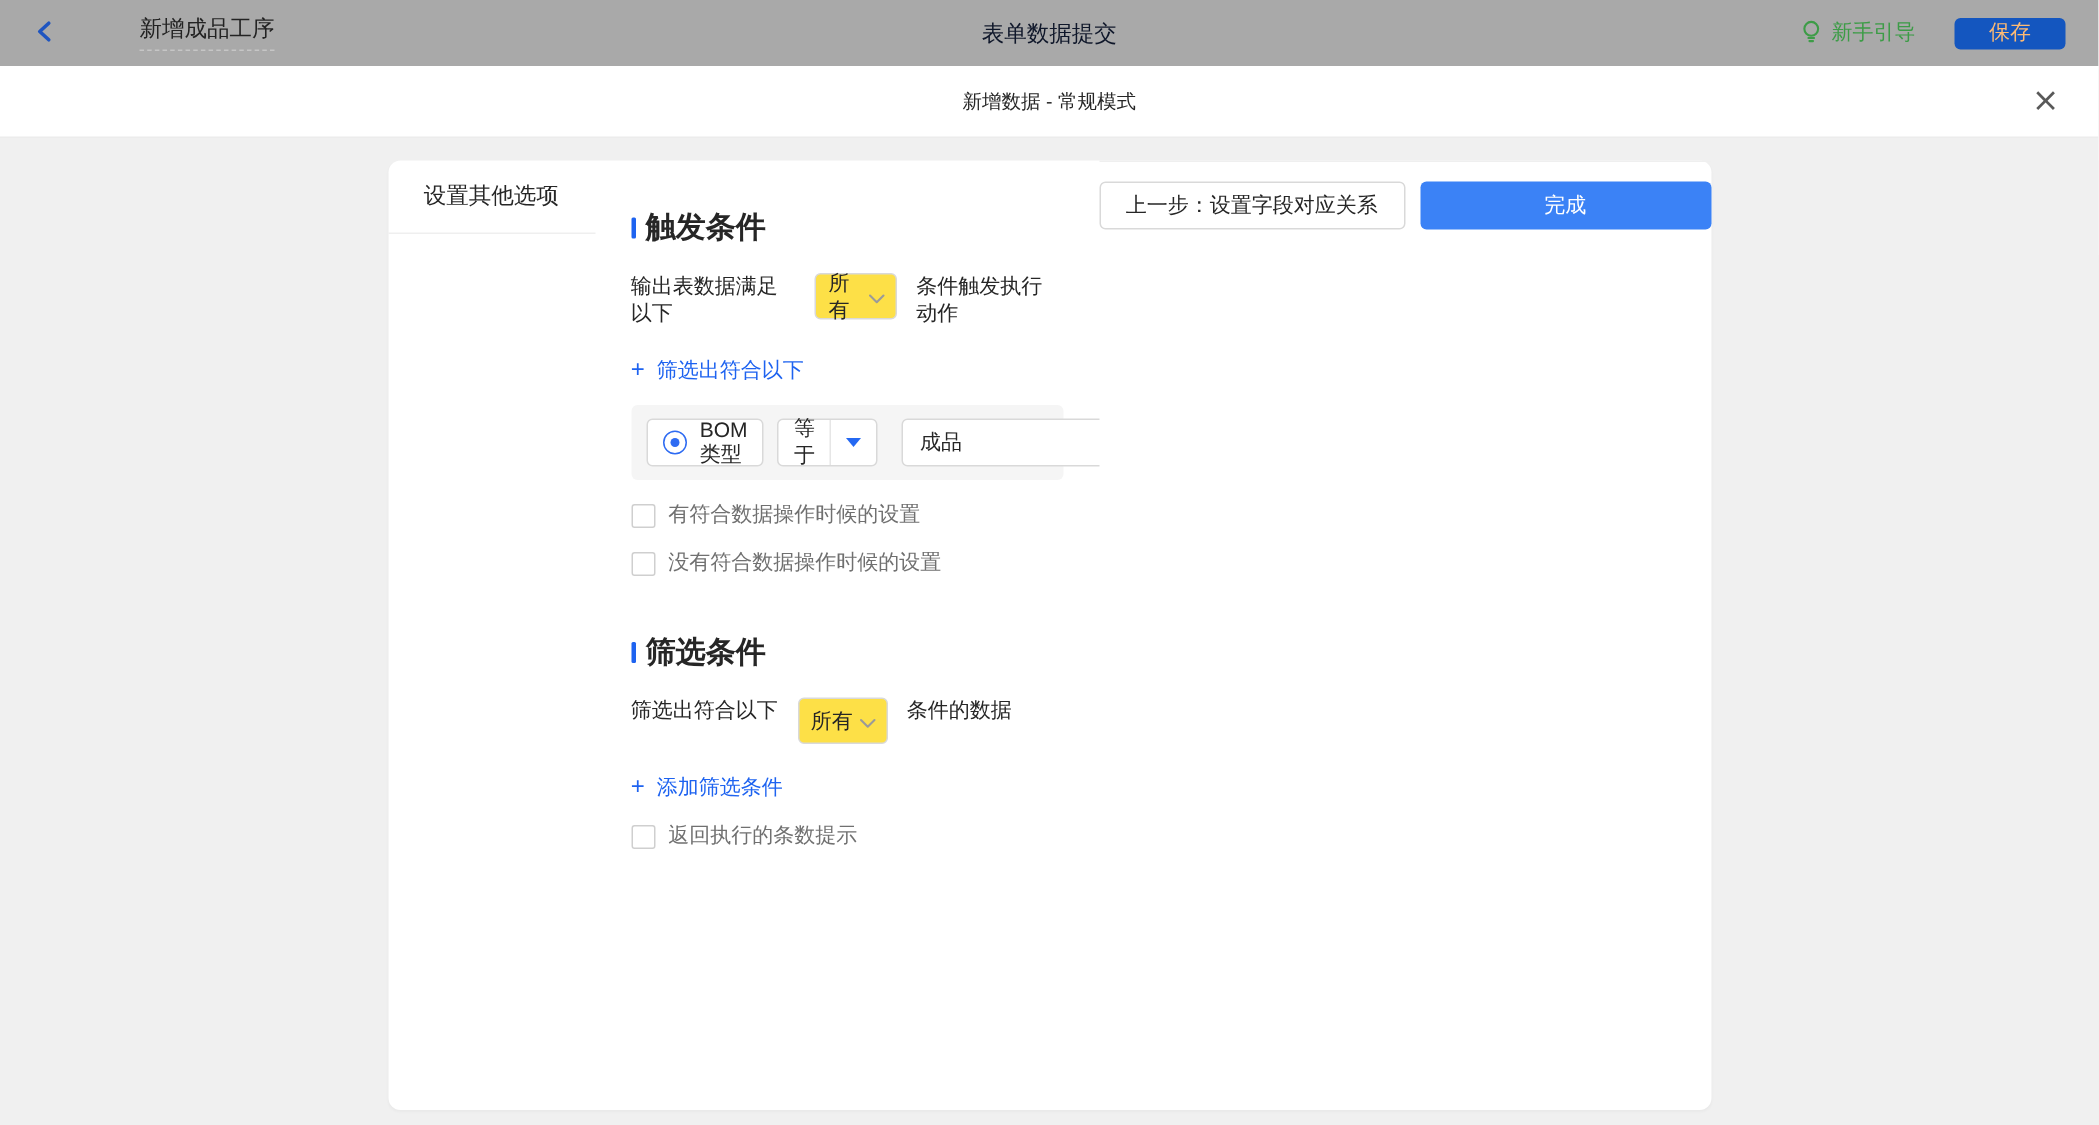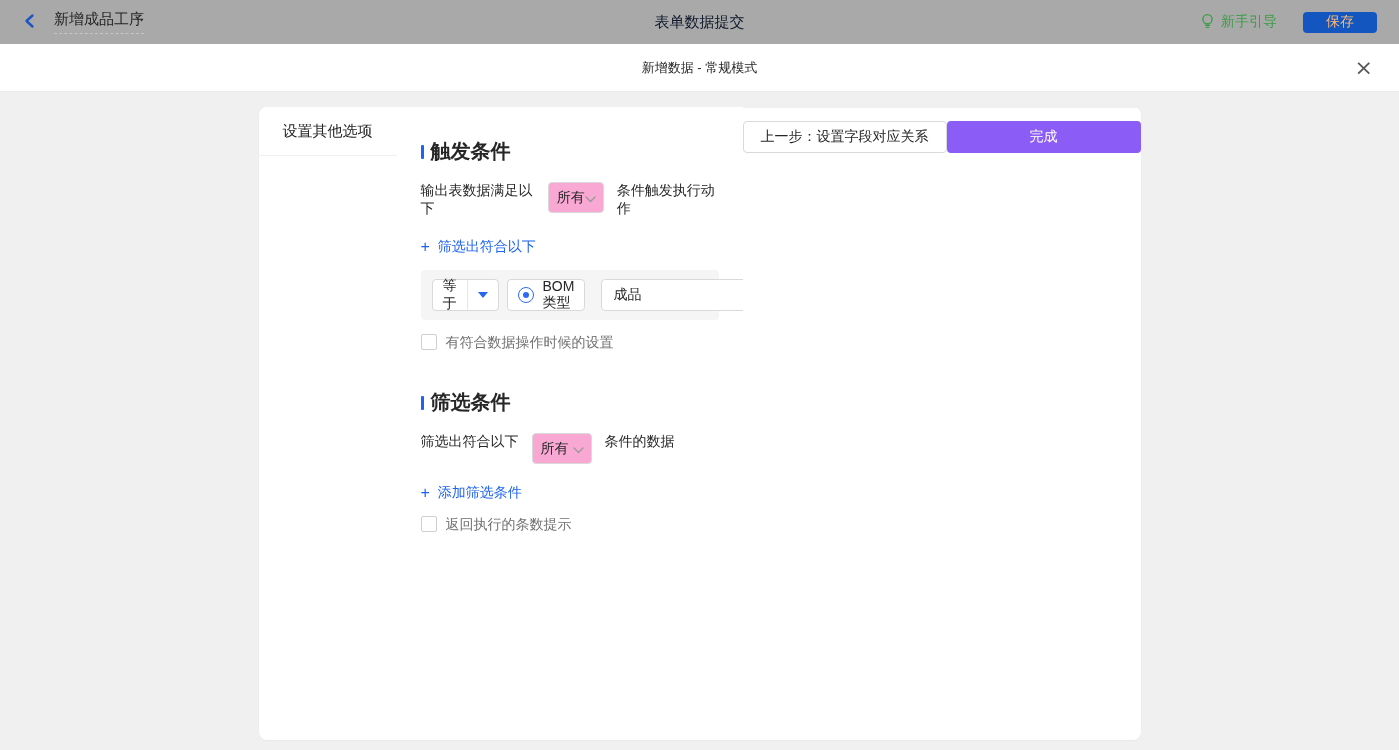--- a/index.html
+++ b/index.html
@@ -4,21 +4,21 @@
 <style>
   * { margin:0; padding:0; box-sizing:border-box; }
   html,body { width:1399px; height:750px; }
   body { font-family:"Liberation Sans","DejaVu Sans",sans-serif; background:#f0f0f0; overflow:hidden; }
   .page { width:1399px; height:750px; position:relative; background:#f0f0f0; }
 
   
   .topbar { height:44px; background:#a9a9a9; display:flex; align-items:center; padding:0 22px; position:relative; }
   .topbar-left { display:flex; align-items:center; gap:16px; }
   .back-btn { display:flex; align-items:center; cursor:pointer; background:none; border:none; }
-  .flow-title { font-size:15px; color:#232323; padding-bottom:4px; border-bottom:1px dashed #c6c6c6; }
+  .flow-title { font-size:15px; color:#232323; padding-bottom:4px; border-bottom:1px dashed #c6c6c6;margin-left:39px; }
   .center-title { position:absolute; left:50%; transform:translateX(-50%); font-size:15px; color:#0f172a; }
   .topbar-right { margin-left:auto; display:flex; align-items:center; gap:26px; }
   .guide-link { display:flex; align-items:center; gap:6px; font-size:14px; color:#3d9c47; background:none; border:none; cursor:pointer; }
   .save-btn { background:#1456bf; color:#fdba74; font-size:14px; height:21px; padding:0 23px; border:none; border-radius:4px; cursor:pointer; }
 
   
   .modal-header { height:48px; background:#ffffff; display:flex; align-items:center; justify-content:center; position:relative; border-bottom:1px solid #ececec; }
   .modal-title { font-size:13px; color:#262626; }
   .close-btn { position:absolute; right:26px; top:50%; transform:translateY(-50%); font-size:22px; line-height:1; color:#595959; background:none; border:none; cursor:pointer; font-family:"DejaVu Sans",sans-serif; }
 
@@ -26,45 +26,45 @@
   .content { height:658px; background:#f0f0f0; }
   .card { width:882px; height:633px; margin:15px auto 0; background:#ffffff; border-radius:8px; display:flex; box-shadow:0 1px 2px rgba(0,0,0,0.03); }
   .card-header { height:49px; line-height:48px; padding:0 24px; font-size:15px; color:#262626; border-bottom:1px solid #efefef; flex:none; }
   .card-body { flex:1; padding:31px 24px 0; overflow:hidden; }
 
   .section-title { display:flex; align-items:center; font-weight:bold; font-size:20px; color:#262626; }
   .section-bar { width:3px; height:14px; background:#1e63f0; margin-right:7px; border-radius:1px; }
   .section-gap { margin-top:37px; }
 
   .inline-row { display:flex; align-items:flex-start; margin-top:17px; font-size:14px; color:#262626; gap:13px; }
-  .mini-select { width:60px; height:31px; border:1px solid #d9d9d9; border-radius:4px; background:#f9a8d4; display:flex; align-items:center; justify-content:space-between; padding:0 7px 0 8px; cursor:pointer; }
+  .mini-select { width:60px; height:31px; border:1px solid #d9d9d9; border-radius:4px; background:#fde047; display:flex; align-items:center; justify-content:space-between; padding:0 7px 0 8px; cursor:pointer; }
   .mini-select .sel-val { font-size:14px; color:#262626; }
 
   .add-link { margin-top:20px; display:flex; align-items:center; gap:8px; color:#1e63f0; font-size:14px; cursor:pointer; background:none; border:none; }
   .plus-glyph { font-size:16px; line-height:1; color:#1e63f0; }
 
   .cond-row { margin-top:14px; height:50px; background:#f5f5f5; border-radius:4px; display:flex; align-items:center; padding:0 14px 0 10px; gap:8px; }
   .field-box { height:32px; background:#fff; border:1px solid #d9d9d9; border-radius:4px; display:flex; align-items:center; font-size:14px; color:#262626; }
   .f-field { width:219px; padding:0 10px; gap:9px; cursor:pointer; }
   .f-op { width:132px; padding:0; margin-left:1px; cursor:pointer; }
   .f-op .op-text { flex:1; padding:0 10px; }
   .f-op .op-arrow { width:31px; align-self:stretch; border-left:1px solid #e6e6e6; display:flex; align-items:center; justify-content:center; }
   .caret-down { width:0; height:0; border-left:5px solid transparent; border-right:5px solid transparent; border-top:6px solid #2468f2; }
   .f-value { width:340px; height:32px; margin-left:8px; border:1px solid #d9d9d9; border-radius:4px; padding:0 11px; font-size:14px; color:#262626; font-family:"Liberation Sans","DejaVu Sans",sans-serif; outline:none; }
   .trash-btn { margin-left:auto; background:none; border:none; cursor:pointer; display:flex; align-items:center; }
 
   .radio-icon { width:16px; height:16px; border:1px solid #2e6bf2; border-radius:50%; display:inline-flex; align-items:center; justify-content:center; flex:none; }
   .radio-icon i { width:6px; height:6px; background:#2e6bf2; border-radius:50%; }
 
-  .checkbox-row { margin-top:14px; display:flex; align-items:flex-start; gap:9px; font-size:14px; color:#707070; }
+  .checkbox-row { margin-top:14px; display:flex; align-items:flex-end; gap:9px; font-size:14px; color:#707070; }
   .checkbox-box { width:16px; height:16px; border:1px solid #cfcfcf; border-radius:2px; background:#fff; cursor:pointer; flex:none; }
 
-  .card-footer { flex:none; height:59px; border-top:1px solid #efefef; display:flex; align-items:center; justify-content:center; }
+  .card-footer { flex:none; height:59px; border-top:1px solid #efefef; display:flex; align-items:center; justify-content:center; gap:10px; }
   .prev-btn { height:32px; padding:0 17px; background:#fff; border:1px solid #d9d9d9; border-radius:4px; font-size:14px; color:#262626; cursor:pointer; }
-  .done-btn { height:32px; width:194px; background:#8b5cf6; border:none; border-radius:4px; font-size:14px; color:#ffffff; cursor:pointer; }
+  .done-btn { height:32px; width:194px; background:#3b82f6; border:none; border-radius:4px; font-size:14px; color:#ffffff; cursor:pointer; }
 </style>
 </head>
 <body>
 
 <div class="page">
 
   <div class="topbar">
     <div class="topbar-left">
       <button class="back-btn">
         <span>
@@ -120,50 +120,54 @@
           </div>
           <span>条件触发执行动作</span>
         </div>
 
         <button class="add-link">
           <span class="plus-glyph">+</span>
           <span>筛选出符合以下</span>
         </button>
 
         <div class="cond-row">
-          <div class="field-box f-op">
-            <span class="op-text">等于</span>
-            <span class="op-arrow">
-              <span class="caret-down"></span>
-            </span>
-          </div>
           <div class="field-box f-field">
             <span class="radio-icon">
                 <i></i>
               </span>
             <span>BOM类型</span>
+          </div>
+          <div class="field-box f-op">
+            <span class="op-text">等于</span>
+            <span class="op-arrow">
+              <span class="caret-down"></span>
+            </span>
           </div>
           <input class="f-value" type="text" value="成品" style="">
           <button class="trash-btn">
             <span>
               <svg width="16" height="17" viewBox="0 0 16 17">
                   <path d="M2 4.2 H14" stroke="#f23c53" stroke-width="1.4" stroke-linecap="round" fill="none"></path>
                   <path d="M5.5 4 V2.6 Q5.5 2 6.1 2 H9.9 Q10.5 2 10.5 2.6 V4" stroke="#f23c53" stroke-width="1.4" fill="none"></path>
                   <path d="M3.4 4.6 L4.1 14.3 Q4.15 15.2 5.1 15.2 H10.9 Q11.85 15.2 11.9 14.3 L12.6 4.6" stroke="#f23c53" stroke-width="1.4" fill="none" stroke-linecap="round"></path>
                   <line x1="6.3" y1="7" x2="6.5" y2="12.6" stroke="#f23c53" stroke-width="1.2" stroke-linecap="round"></line>
                   <line x1="9.7" y1="7" x2="9.5" y2="12.6" stroke="#f23c53" stroke-width="1.2" stroke-linecap="round"></line>
                 </svg>
             </span>
           </button>
         </div>
 
         <div class="checkbox-row">
           <span class="checkbox-box"></span>
           <span>有符合数据操作时候的设置</span>
         </div>
+        <div class="checkbox-row">
+          <span class="checkbox-box"></span>
+          <span>没有符合数据操作时候的设置</span>
+        </div>
 
         <div class="section-title section-gap">
           <span class="section-bar"></span>
           <span>筛选条件</span>
         </div>
 
         <div class="inline-row">
           <span>筛选出符合以下</span>
           <div class="mini-select">
             <span class="sel-val">所有</span>

